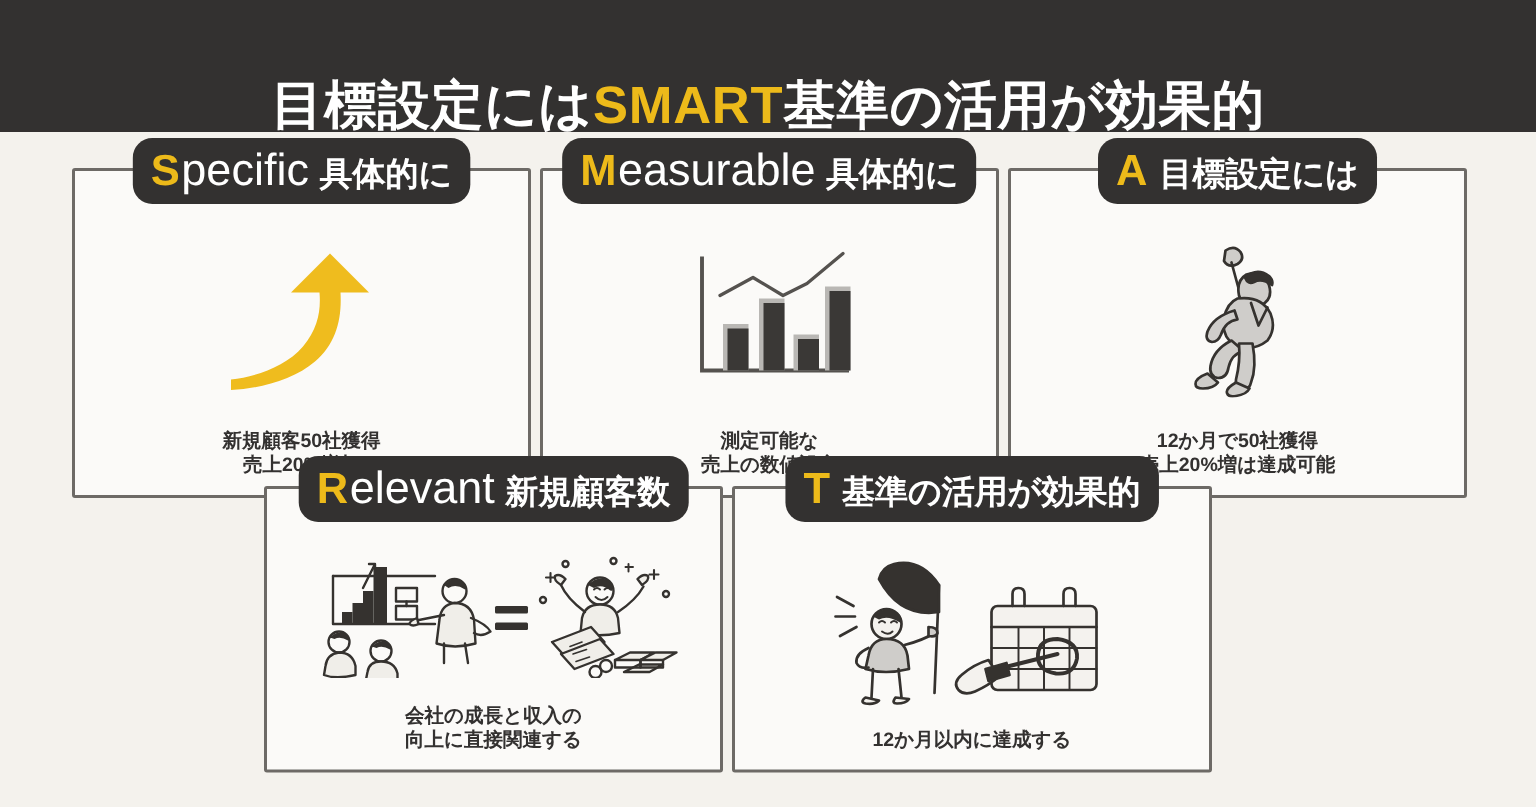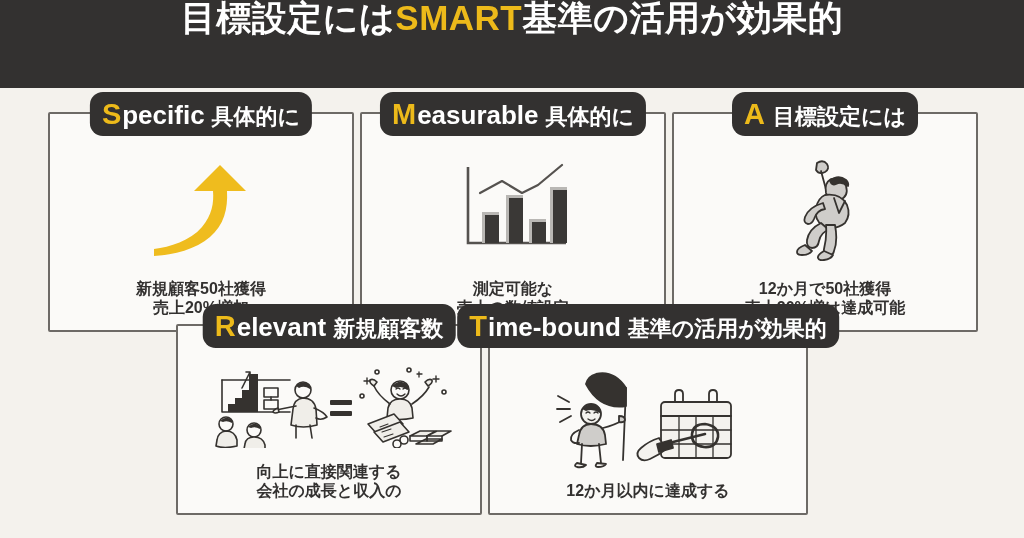--- a/index.html
+++ b/index.html
@@ -17,21 +17,21 @@
 
   
   .title-bar {
     position: absolute;
     left: 0;
     top: 0;
     width: 1024px;
     height: 88px;
     background: #333130;
     display: flex;
-    align-items: flex-start;
+    align-items: flex-end;
     justify-content: center;
   }
   .title-text {
     font-size: 35px;
     font-weight: bold;
     color: #ffffff;
     letter-spacing: 0.5px;
     white-space: nowrap;
     line-height: 1;
   }
@@ -82,22 +82,22 @@
     align-items: baseline;
   }
   .hdr-initial {
     color: #edba1a;
     font-size: 29px;
     font-weight: bold;
     line-height: 1;
     margin-right: 1px;
   }
   .hdr-rest {
-    font-size: 26px;
-    font-weight: bold;
+    font-size: 30px;
+    font-weight: normal;
   }
   .hdr-jp {
     font-size: 22px;
     font-weight: bold;
     margin-left: 7px;
   }
 
   .card-body {
     position: absolute;
     left: 0;
@@ -113,21 +113,21 @@
     flex: 1 1 auto;
     width: 100%;
     display: flex;
     align-items: center;
     justify-content: center;
     overflow: hidden;
   }
   .card-caption {
     flex: 0 0 auto;
     text-align: center;
-    font-size: 16px;
+    font-size: 13px;
     font-weight: bold;
     color: #333130;
     line-height: 1.22;
     padding-bottom: 12px;
     white-space: nowrap;
   }
   .card-caption .cap-line { display: block; }
 
   
   #card-specific   { left: 48px;  top: 24px;  width: 306px; height: 220px; }
@@ -337,31 +337,30 @@
               <path d="M206 70 l0 5 l17 0 l0 -5"></path>
               <path d="M223 70 l0 5 l15 0 l0 -5"></path>
 
               <circle cx="200" cy="74" r="4"></circle>
               <circle cx="193" cy="78" r="4"></circle>
             </g>
           </svg>
         </span>
       </div>
       <div class="card-caption">
+        <span class="cap-line">会社の成長と収入の</span>
         <span class="cap-line">向上に直接関連する</span>
-        <span class="cap-line">会社の成長と収入の</span>
       </div>
     </div>
   </div>
 
   <div class="card" id="card-timebound">
     <div class="card-header">
       <span class="hdr-line">
         <span class="hdr-initial">T</span>
-          <span class="hdr-rest">ime-bound</span>
           <span class="hdr-jp">基準の活用が効果的</span>
       </span>
     </div>
     <div class="card-body">
       <div class="icon-area">
         <span>
           <svg width="190" height="106" viewBox="0 0 190 106">
             <g stroke="#35322f" fill="none" stroke-width="1.8" stroke-linejoin="round" stroke-linecap="round">
 
               <path d="M73 24 L70 96"></path>

